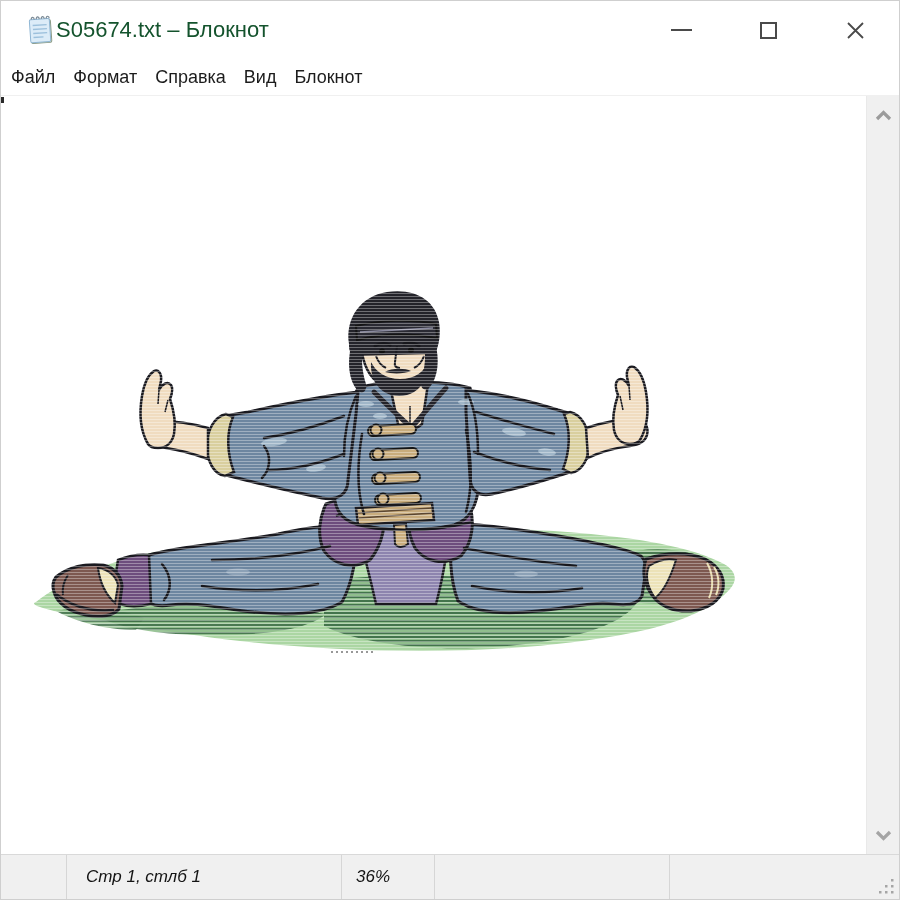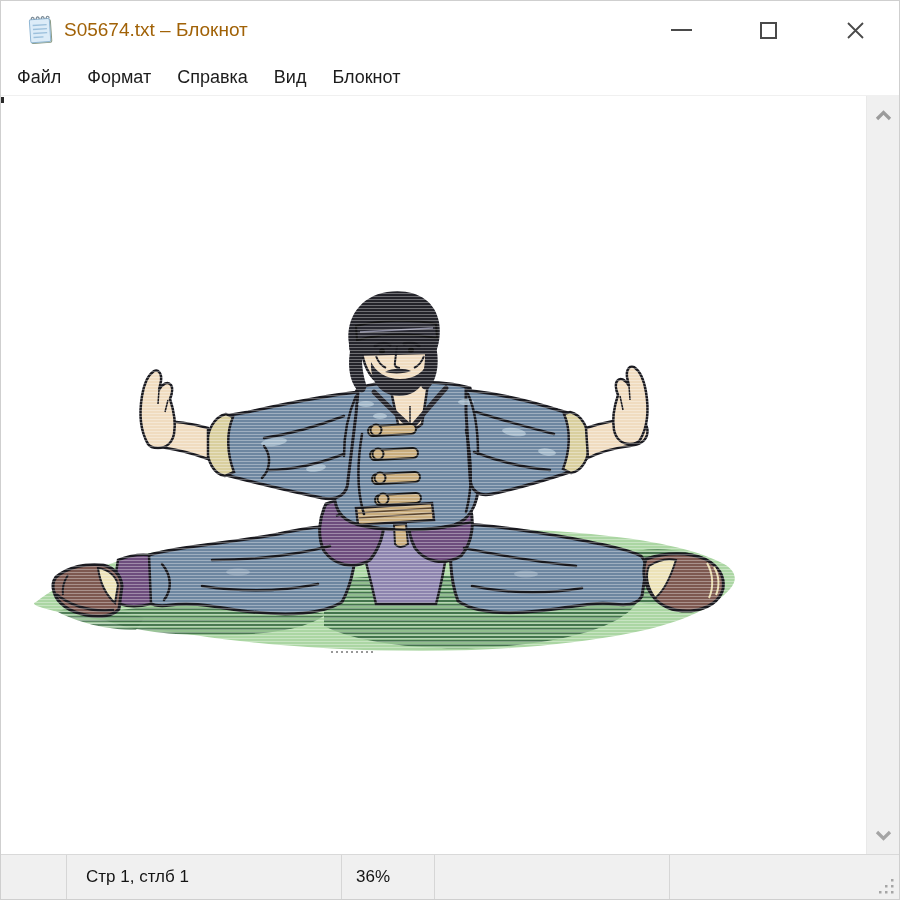--- a/index.html
+++ b/index.html
@@ -3,45 +3,45 @@
 <meta charset="utf-8">
 <style>
   * { box-sizing: border-box; margin: 0; padding: 0; }
   html, body { width: 900px; height: 900px; overflow: hidden; }
   body { font-family: "Liberation Sans", sans-serif; background: #fff; }
   .window { position: relative; width: 900px; height: 900px; background: #fff; border: 1px solid #cfcfcf; }
 
   
   .titlebar { position: absolute; top: 0; left: 0; right: 0; height: 58px; background: #fff; display: flex; align-items: center; }
   .app-icon { margin-left: 27px; width: 27px; height: 30px; flex: 0 0 auto; }
-  .title-text { margin-left: 9px; font-size: 19px; color: #a16207; white-space: nowrap; }
+  .title-text { margin-left: 1px; font-size: 22px; color: #14532d; white-space: nowrap; }
   .controls { position: absolute; right: 0; top: 0; height: 58px; display: flex; }
   .ctrl { width: 87px; height: 58px; display: flex; align-items: center; justify-content: center; }
   .glyph-min { width: 21px; height: 0; border-top: 2px solid #4a4a4a; }
   .glyph-max { width: 17px; height: 17px; border: 2px solid #4a4a4a; background: transparent; }
 
   
-  .menubar { position: absolute; top: 58px; left: 0; right: 0; height: 36px; background: #fff; display: flex; align-items: center; padding-left: 7px; gap: 8px; }
+  .menubar { position: absolute; top: 58px; left: 0; right: 0; height: 36px; background: #fff; display: flex; align-items: center; padding-left: 1px; }
   .menu-item { font-size: 18px; color: #1c1c1c; padding: 0 9px; cursor: default; }
 
   
   .content { position: absolute; top: 94px; left: 0; right: 0; bottom: 45px; background: #fff; border-top: 1px solid #f0f0f0; }
   .text-caret { position: absolute; left: 0px; top: 1px; width: 3px; height: 6px; background: #2a2a2a; }
   .figure-wrap { position: absolute; left: 25px; top: 188px; width: 720px; height: 370px; }
   .figure-wrap svg { display: block; width: 720px; height: 370px; }
   .scanlines { position: absolute; inset: 0; pointer-events: none;
     background: repeating-linear-gradient(0deg, rgba(255,255,255,0.34) 0 1px, rgba(255,255,255,0) 1px 3px); }
 
   
   .scrollbar { position: absolute; top: 0; right: 0; bottom: 0; width: 33px; background: #f0f0f0; border-left: 1px solid #e9e9e9; }
   .sb-btn { position: absolute; left: 0; width: 100%; height: 34px; display: flex; align-items: center; justify-content: center; }
   .sb-up { top: 2px; } .sb-down { bottom: 2px; }
 
   
-  .statusbar { position: absolute; left: 0; right: 0; bottom: 0; height: 45px; background: #f0f0f0; border-top: 1px solid #d9d9d9; font-size: 17px; color: #141414; }
+  .statusbar { position: absolute; left: 0; right: 0; bottom: 0; height: 45px; background: #f0f0f0; border-top: 1px solid #d9d9d9; font-size: 17px; color: #141414; font-style: italic; }
   .sb-divider { position: absolute; top: 0; bottom: 0; width: 1px; background: #d6d6d6; }
   .sb-text { position: absolute; top: 0; height: 44px; line-height: 44px; white-space: nowrap; }
   .grip { position: absolute; right: 5px; bottom: 5px; }
 </style>
 </head>
 <body>
 
 <div class="window">
 
   <div class="titlebar">

